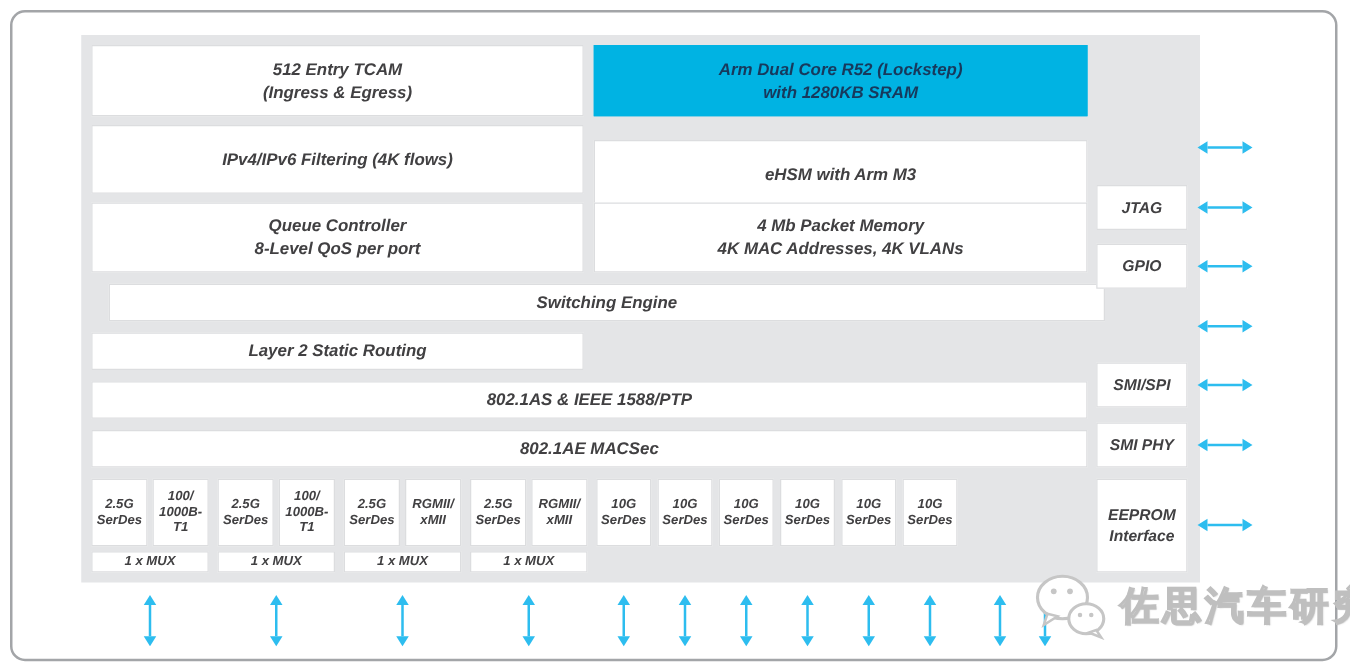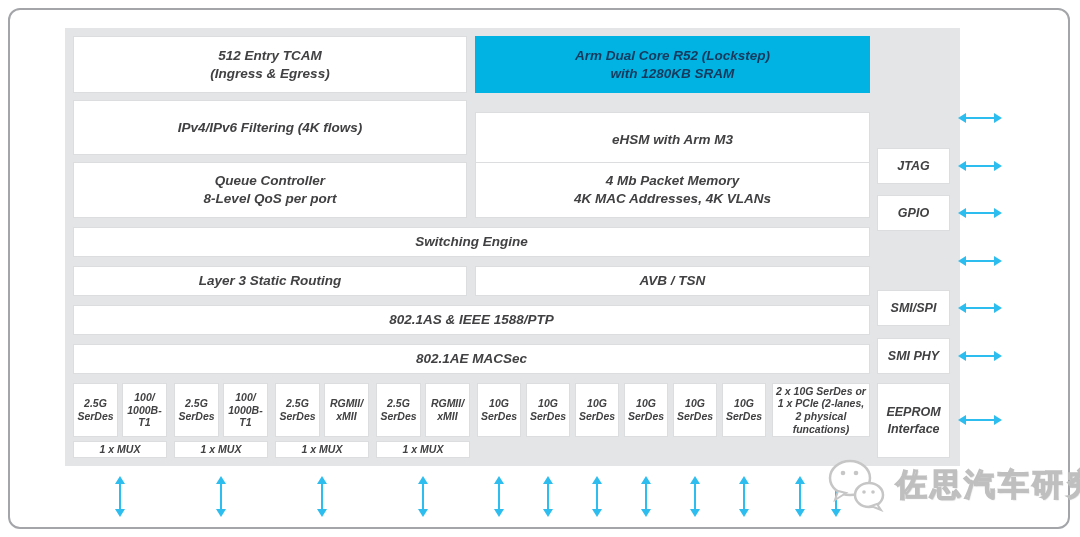--- a/index.html
+++ b/index.html
@@ -130,24 +130,23 @@
 with 1280KB SRAM</div>
 
   <div class="blk" style="left:73px; top:100px; width:394px; height:55px;">IPv4/IPv6 Filtering (4K flows)</div>
   <div class="blk" style="left:475px; top:112px; width:395px; height:55px;">eHSM with Arm M3</div>
 
   <div class="blk" style="left:73px; top:162px; width:394px; height:56px;">Queue Controller
 8-Level QoS per port</div>
   <div class="blk" style="left:475px; top:162px; width:395px; height:56px;text-align:center;">4 Mb Packet Memory
 4K MAC Addresses, 4K VLANs</div>
 
-  <div class="blk" style="left:73px; top:227px; width:797px; height:30px;">Switching Engine</div>
-
-  <div class="blk" style="left:73px; top:266px; width:394px; height:30px;">Layer 3 Static Routing</div>
-  <div class="blk" style="left:475px; top:266px; width:395px; height:30px;">AVB / TSN</div>
+  <div class="blk" style="left:87px; top:227px; width:797px; height:30px;">Switching Engine</div>
+
+  <div class="blk" style="left:73px; top:266px; width:394px; height:30px;">Layer 2 Static Routing</div>
 
   <div class="blk" style="left:73px; top:305px; width:797px; height:30px;">802.1AS &amp; IEEE 1588/PTP</div>
   <div class="blk" style="left:73px; top:344px; width:797px; height:30px;">802.1AE MACSec</div>
 
   <div class="blk port" style="left:73px;  top:383px; width:45px; height:54px;">2.5G
 SerDes</div>
   <div class="blk port" style="left:122px; top:383px; width:45px; height:54px;">100/
 1000B-
 T1</div>
   <div class="blk port" style="left:174px; top:383px; width:45px; height:54px;">2.5G
@@ -170,24 +169,20 @@
 SerDes</div>
   <div class="blk port" style="left:575px; top:383px; width:44px; height:54px;">10G
 SerDes</div>
   <div class="blk port" style="left:624px; top:383px; width:44px; height:54px;">10G
 SerDes</div>
   <div class="blk port" style="left:673px; top:383px; width:44px; height:54px;">10G
 SerDes</div>
   <div class="blk port" style="left:722px; top:383px; width:44px; height:54px;">10G
 SerDes</div>
 
-  <div class="blk port" style="left:772px; top:383px; width:98px; height:54px;">2 x 10G SerDes or
-1 x PCIe (2-lanes,
-2 physical
-funcations)</div>
 
   <div class="blk mux" style="left:73px;  top:441px; width:94px; height:17px;">1 x MUX</div>
   <div class="blk mux" style="left:174px; top:441px; width:94px; height:17px;">1 x MUX</div>
   <div class="blk mux" style="left:275px; top:441px; width:94px; height:17px;">1 x MUX</div>
   <div class="blk mux" style="left:376px; top:441px; width:94px; height:17px;">1 x MUX</div>
 
   <div class="blk side" style="left:877px; top:148px; width:73px; height:36px;">JTAG</div>
   <div class="blk side" style="left:877px; top:195px; width:73px; height:36px;">GPIO</div>
   <div class="blk side" style="left:877px; top:290px; width:73px; height:36px;">SMI/SPI</div>
   <div class="blk side" style="left:877px; top:383px; width:73px; height:75px;">EEPROM

